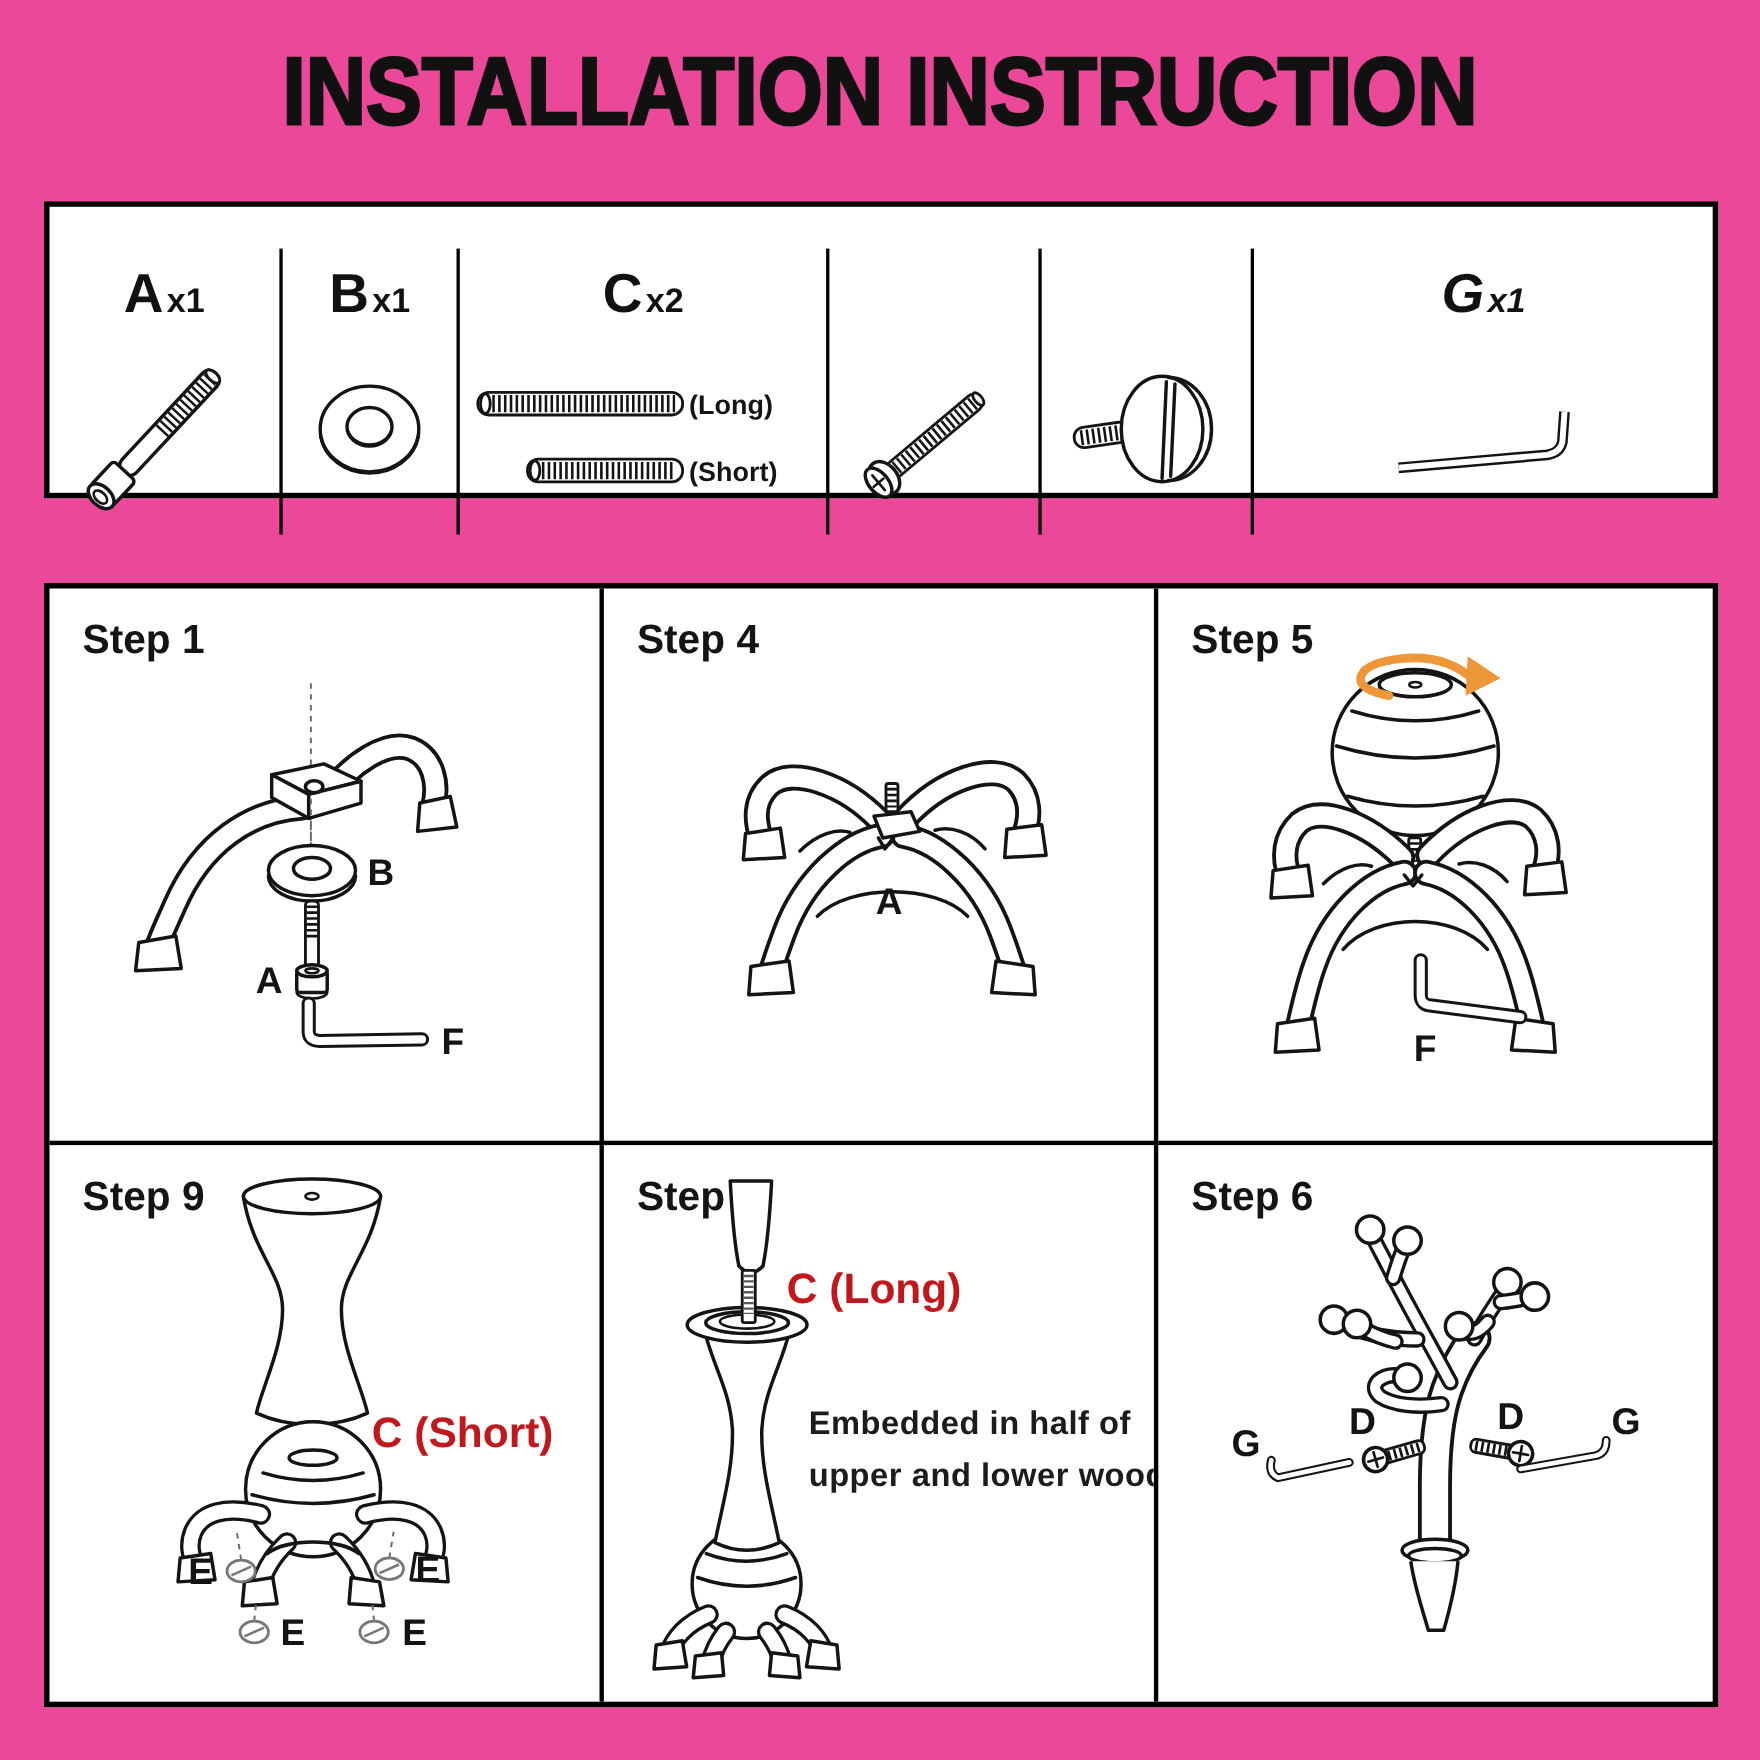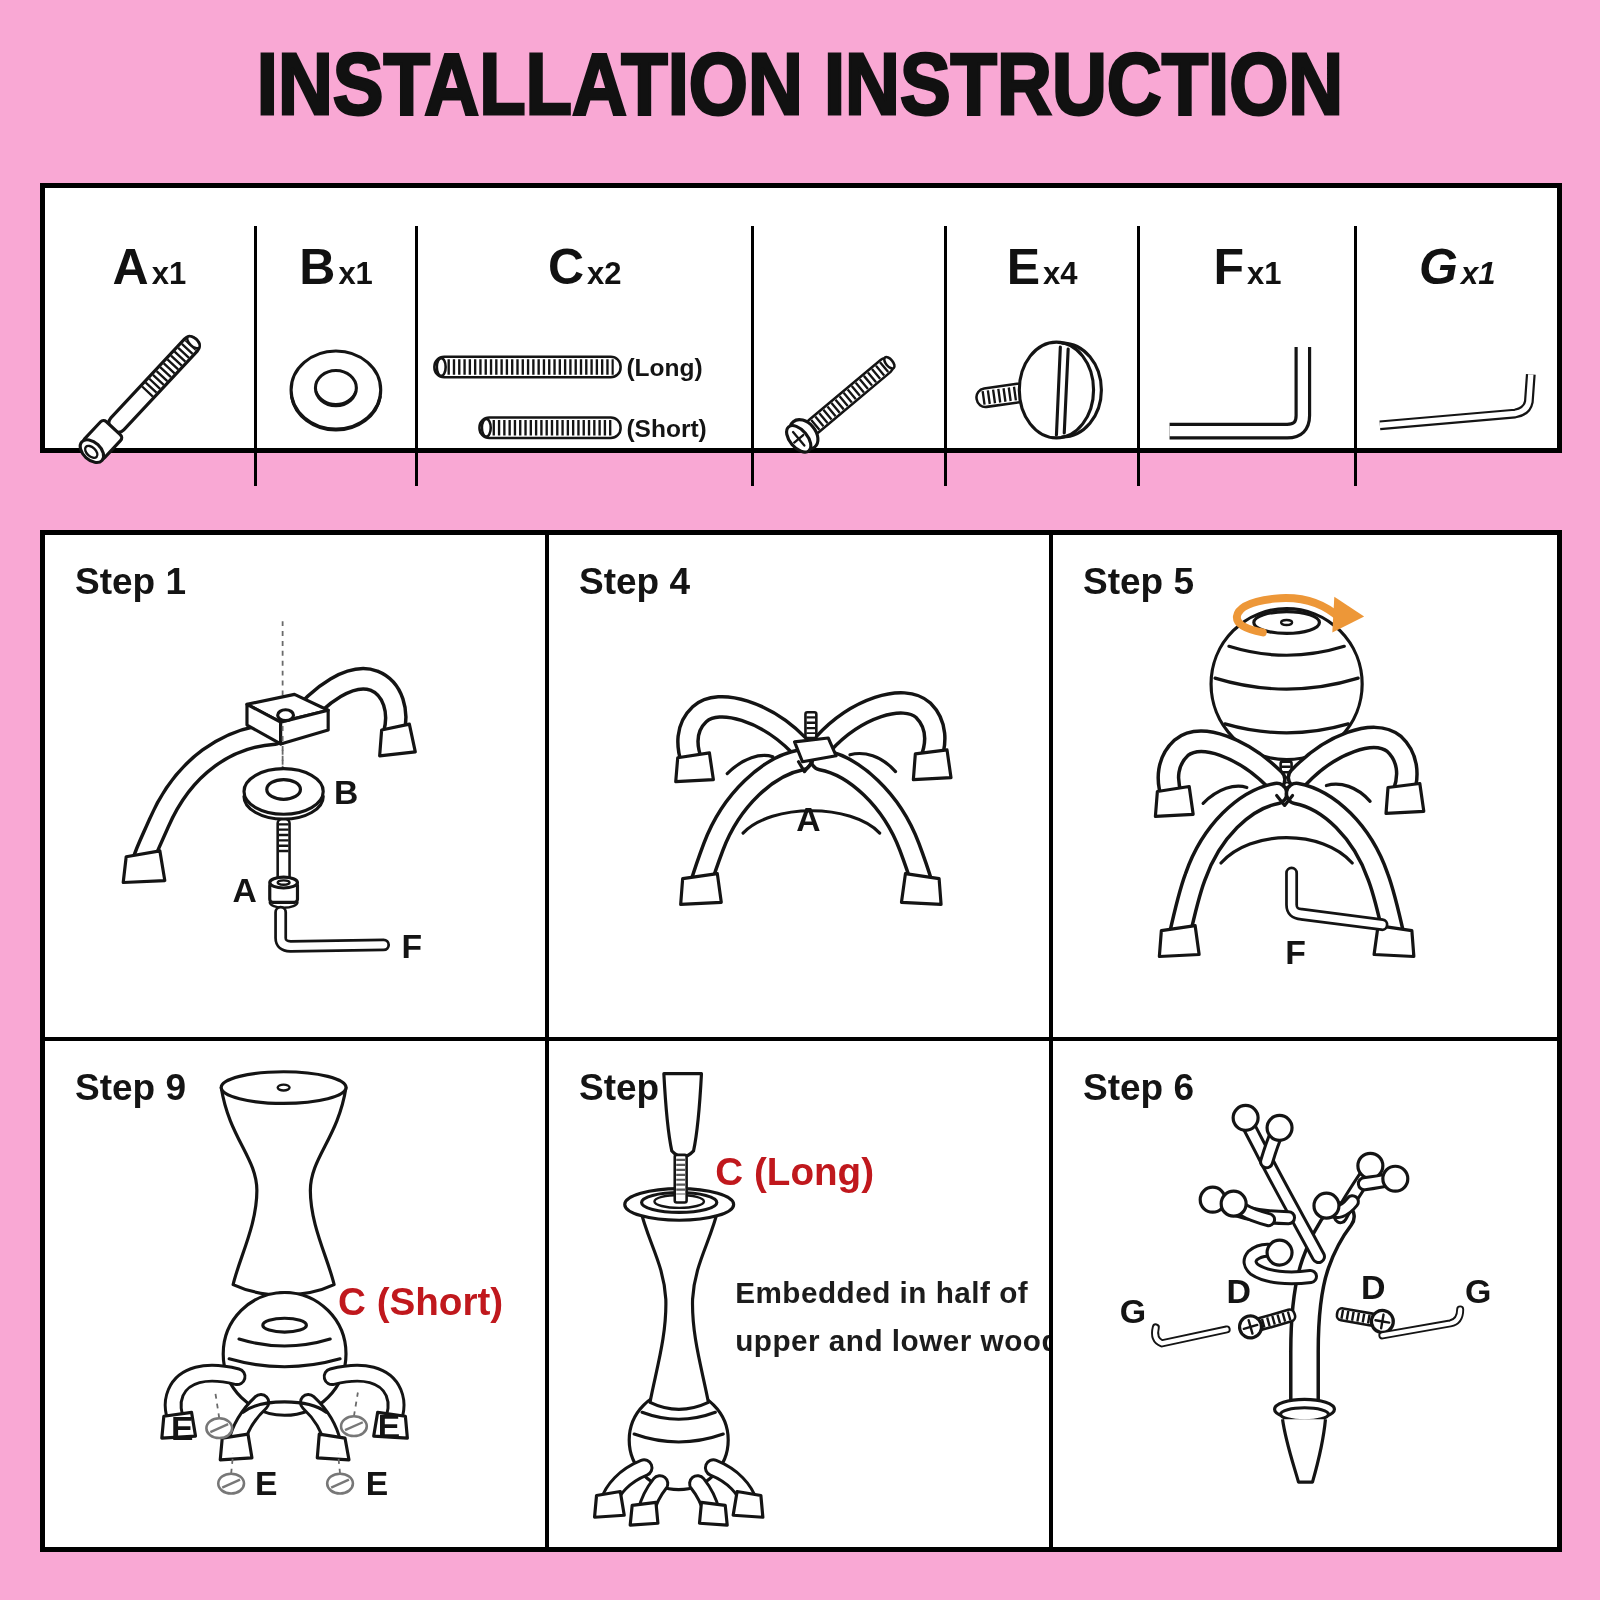--- a/index.html
+++ b/index.html
@@ -1,16 +1,16 @@
 <!DOCTYPE html>
 <html><head>
 <meta charset="utf-8">
 <style>
   html,body{margin:0;padding:0;background:#fff;}
-  .page{position:relative;width:1600px;height:1600px;background:#f9a8d4;overflow:hidden;
+  .page{position:relative;width:1600px;height:1600px;background:#ec4899;overflow:hidden;
         font-family:"Liberation Sans",sans-serif;color:#141414;}
   .title{position:absolute;top:40px;left:0;width:100%;text-align:center;
          font-size:76px;font-weight:800;letter-spacing:0px;color:#111;
          transform:scaleY(1.14);-webkit-text-stroke:2.5px #111;white-space:nowrap;}
   
   .ptable{position:absolute;left:40px;top:183px;width:1522px;height:270px;
           border:5px solid #000;box-sizing:border-box;display:flex;background:#fff;}
   .pcell{position:relative;border-right:3px solid #000;box-sizing:border-box;height:100%;margin-top:38px;}
   .pcell:last-child{border-right:none;flex:1;font-style:italic;}
   .phead{position:absolute;top:12px;left:0;width:100%;text-align:center;white-space:nowrap;}
@@ -112,40 +112,32 @@
           <ellipse class="fw2" cx="118" cy="0" rx="3.5" ry="7"></ellipse>
           <ellipse class="fw" cx="4" cy="0" rx="12" ry="17"></ellipse>
           <ellipse class="fw" cx="-3" cy="0" rx="9" ry="16"></ellipse>
           <line class="ln2" x1="-3" y1="-9" x2="-3" y2="9"></line>
           <line class="ln2" x1="-9" y1="0" x2="3" y2="0"></line>
         </g>
       </svg>
     </div>
 
     <div class="pcell" style="width:12.8%">
-      <div class="phead"><span class="pl">E</span><span class="pq">x4</span></div>
       <svg class="picon" viewBox="0 0 195 200" preserveAspectRatio="xMidYMid meet">
         <g transform="rotate(-8 56 105)">
           <rect class="fw2" x="30" y="96" width="52" height="19" rx="9"></rect>
           <line class="th" x1="36" y1="105.5" x2="77" y2="105.5" stroke-width="14"></line>
         </g>
         <ellipse class="fw" cx="112" cy="100" rx="38" ry="49"></ellipse>
         <path class="ln" d="M118 52 A 40 48 0 0 1 118 148"></path>
         <line class="ln" x1="116" y1="56" x2="112" y2="146"></line>
         <line class="ln" x1="124" y1="58" x2="120" y2="144"></line>
       </svg>
     </div>
 
-    <div class="pcell" style="width:14.35%">
-      <div class="phead"><span class="pl">F</span><span class="pq">x1</span></div>
-      <svg class="picon" viewBox="0 0 218 200" preserveAspectRatio="xMidYMid meet">
-        <path d="M 30 142 L 150 142 Q 166 142 166 126 L 166 56" fill="none" stroke="#141414" stroke-width="17" stroke-linejoin="round" stroke-linecap="butt"></path>
-        <path d="M 30 142 L 150 142 Q 166 142 166 126 L 166 56" fill="none" stroke="#fff" stroke-width="10.5" stroke-linejoin="round" stroke-linecap="butt"></path>
-      </svg>
-    </div>
 
     <div class="pcell">
       <div class="phead"><span class="pl">G</span><span class="pq">x1</span></div>
       <svg class="picon" viewBox="0 0 201 200" preserveAspectRatio="xMidYMid meet">
         <path d="M 22 136 L 160 124 Q 172 122 174 112 L 176 84" fill="none" stroke="#141414" stroke-width="10" stroke-linejoin="round" stroke-linecap="butt"></path>
         <path d="M 22 136 L 160 124 Q 172 122 174 112 L 176 84" fill="none" stroke="#fff" stroke-width="5.5" stroke-linejoin="round" stroke-linecap="butt"></path>
       </svg>
     </div>
   </div>
 

